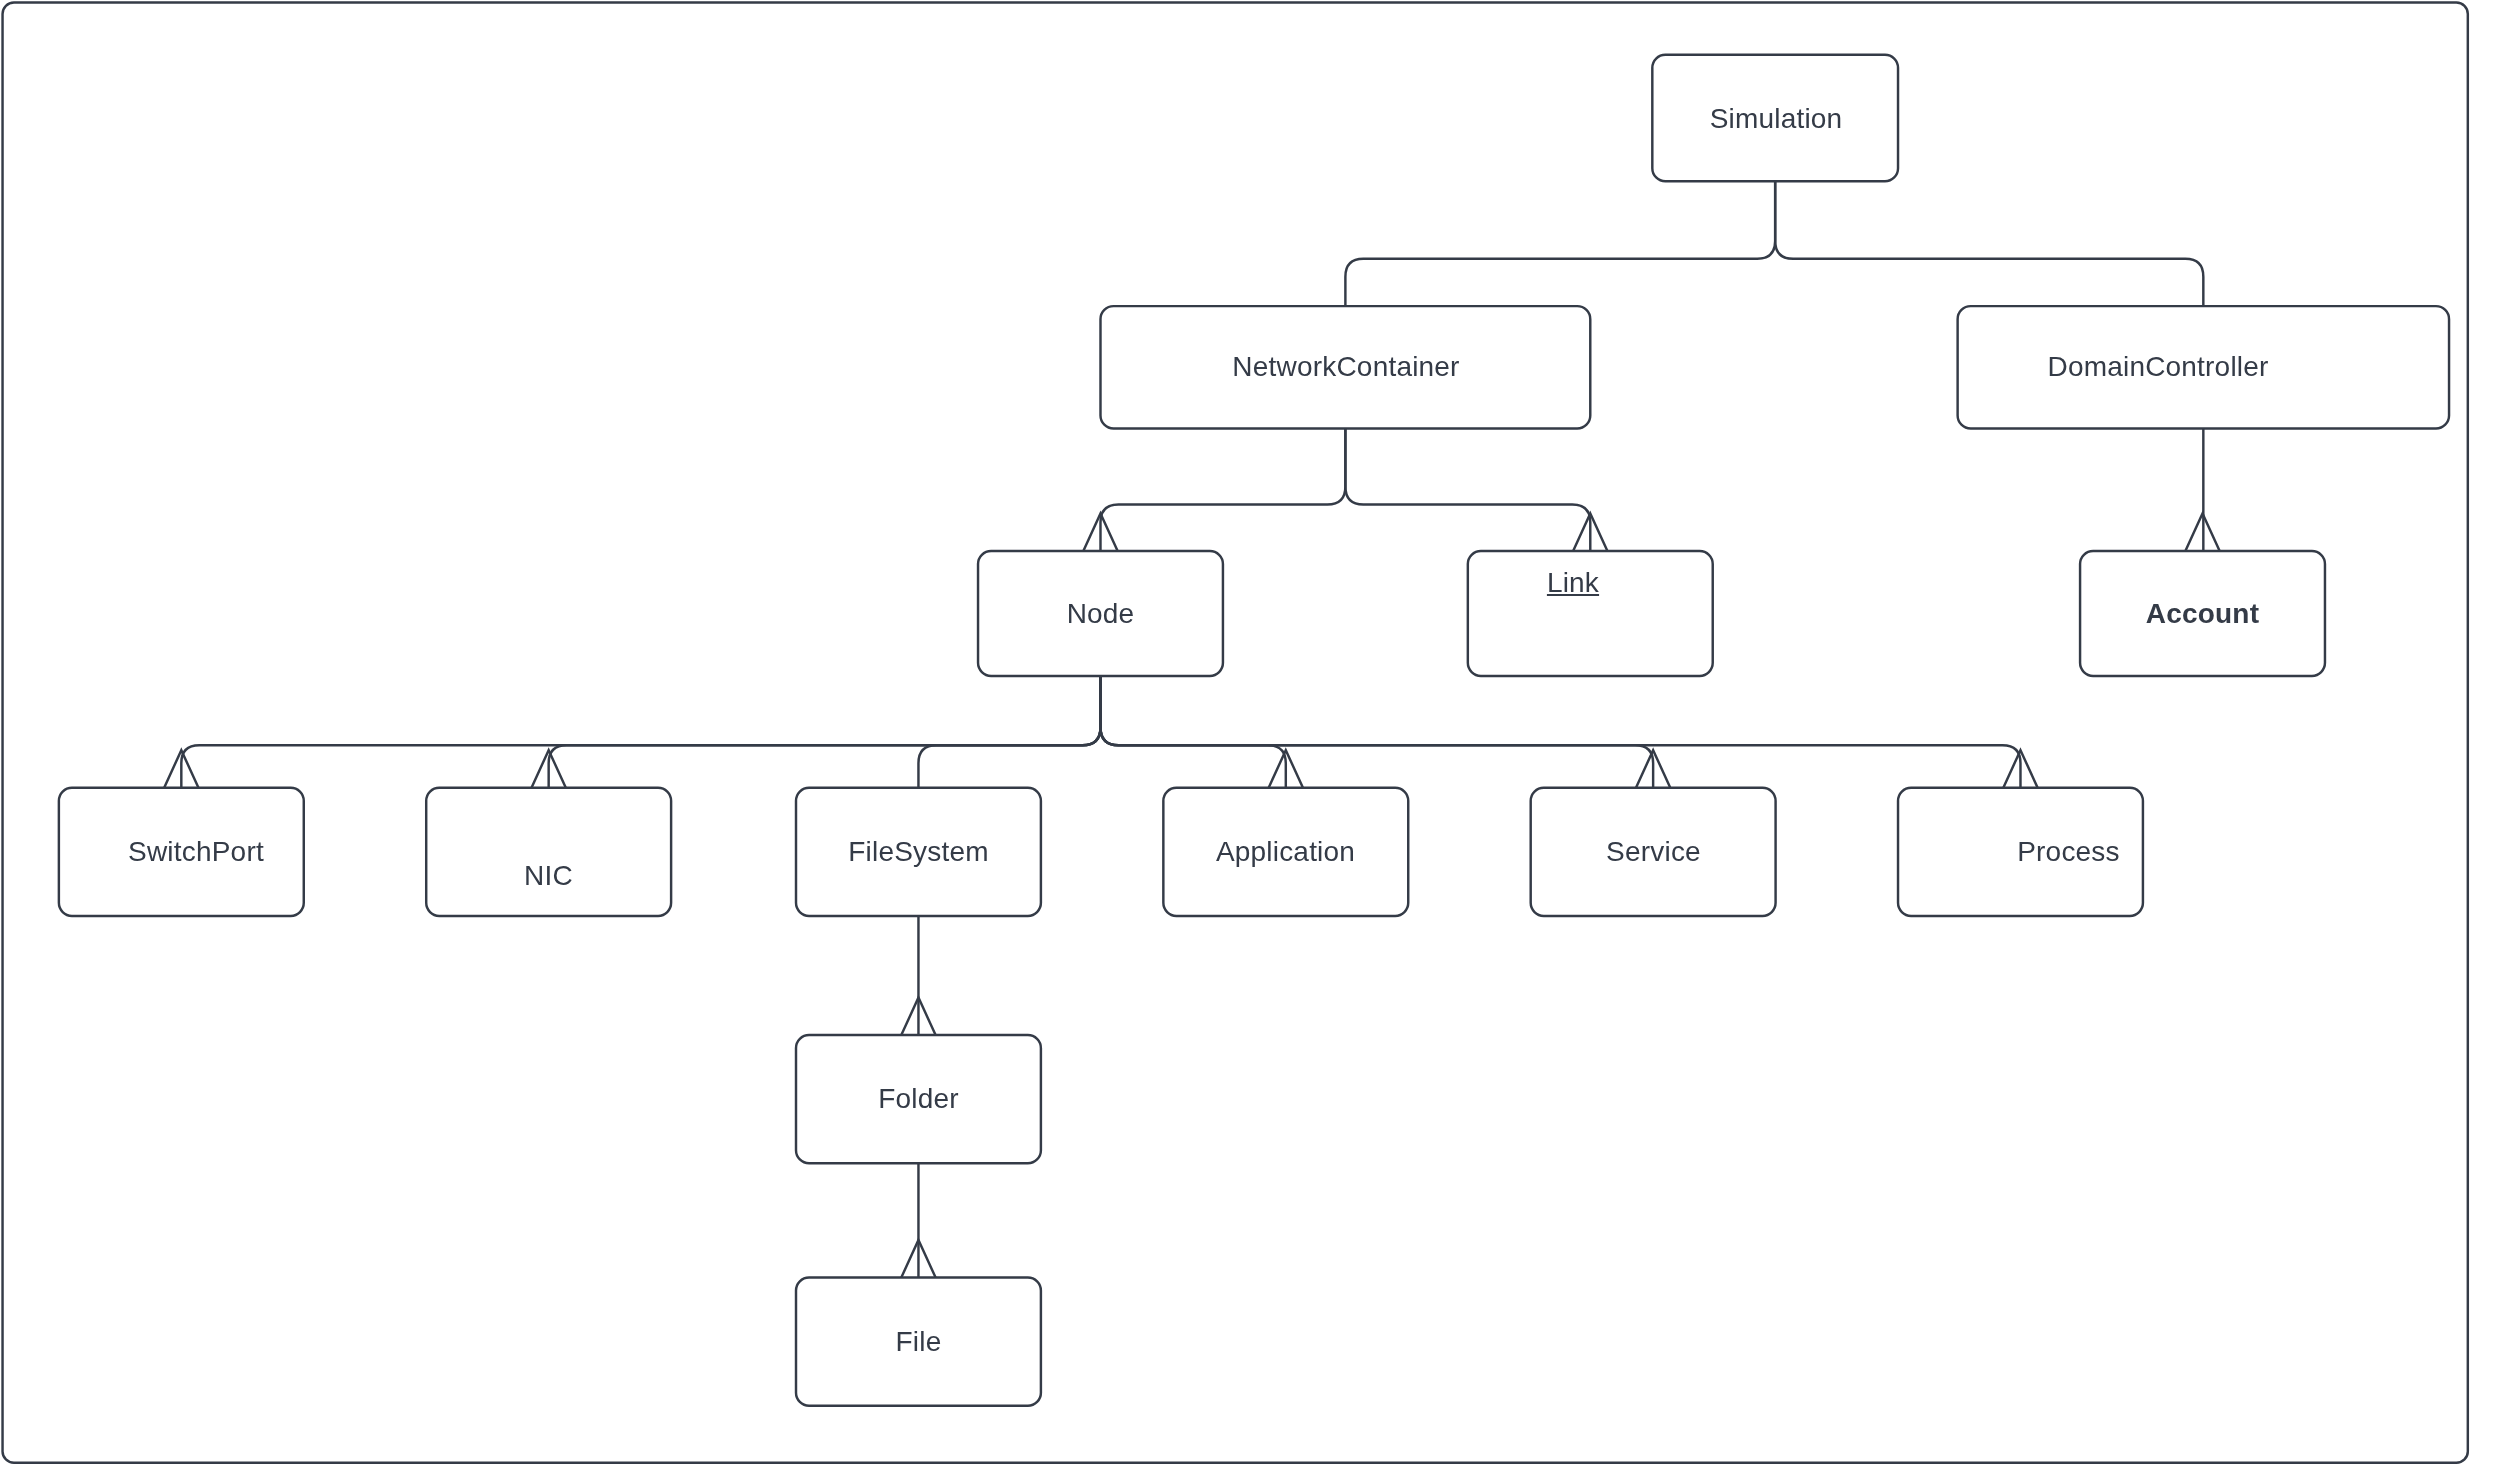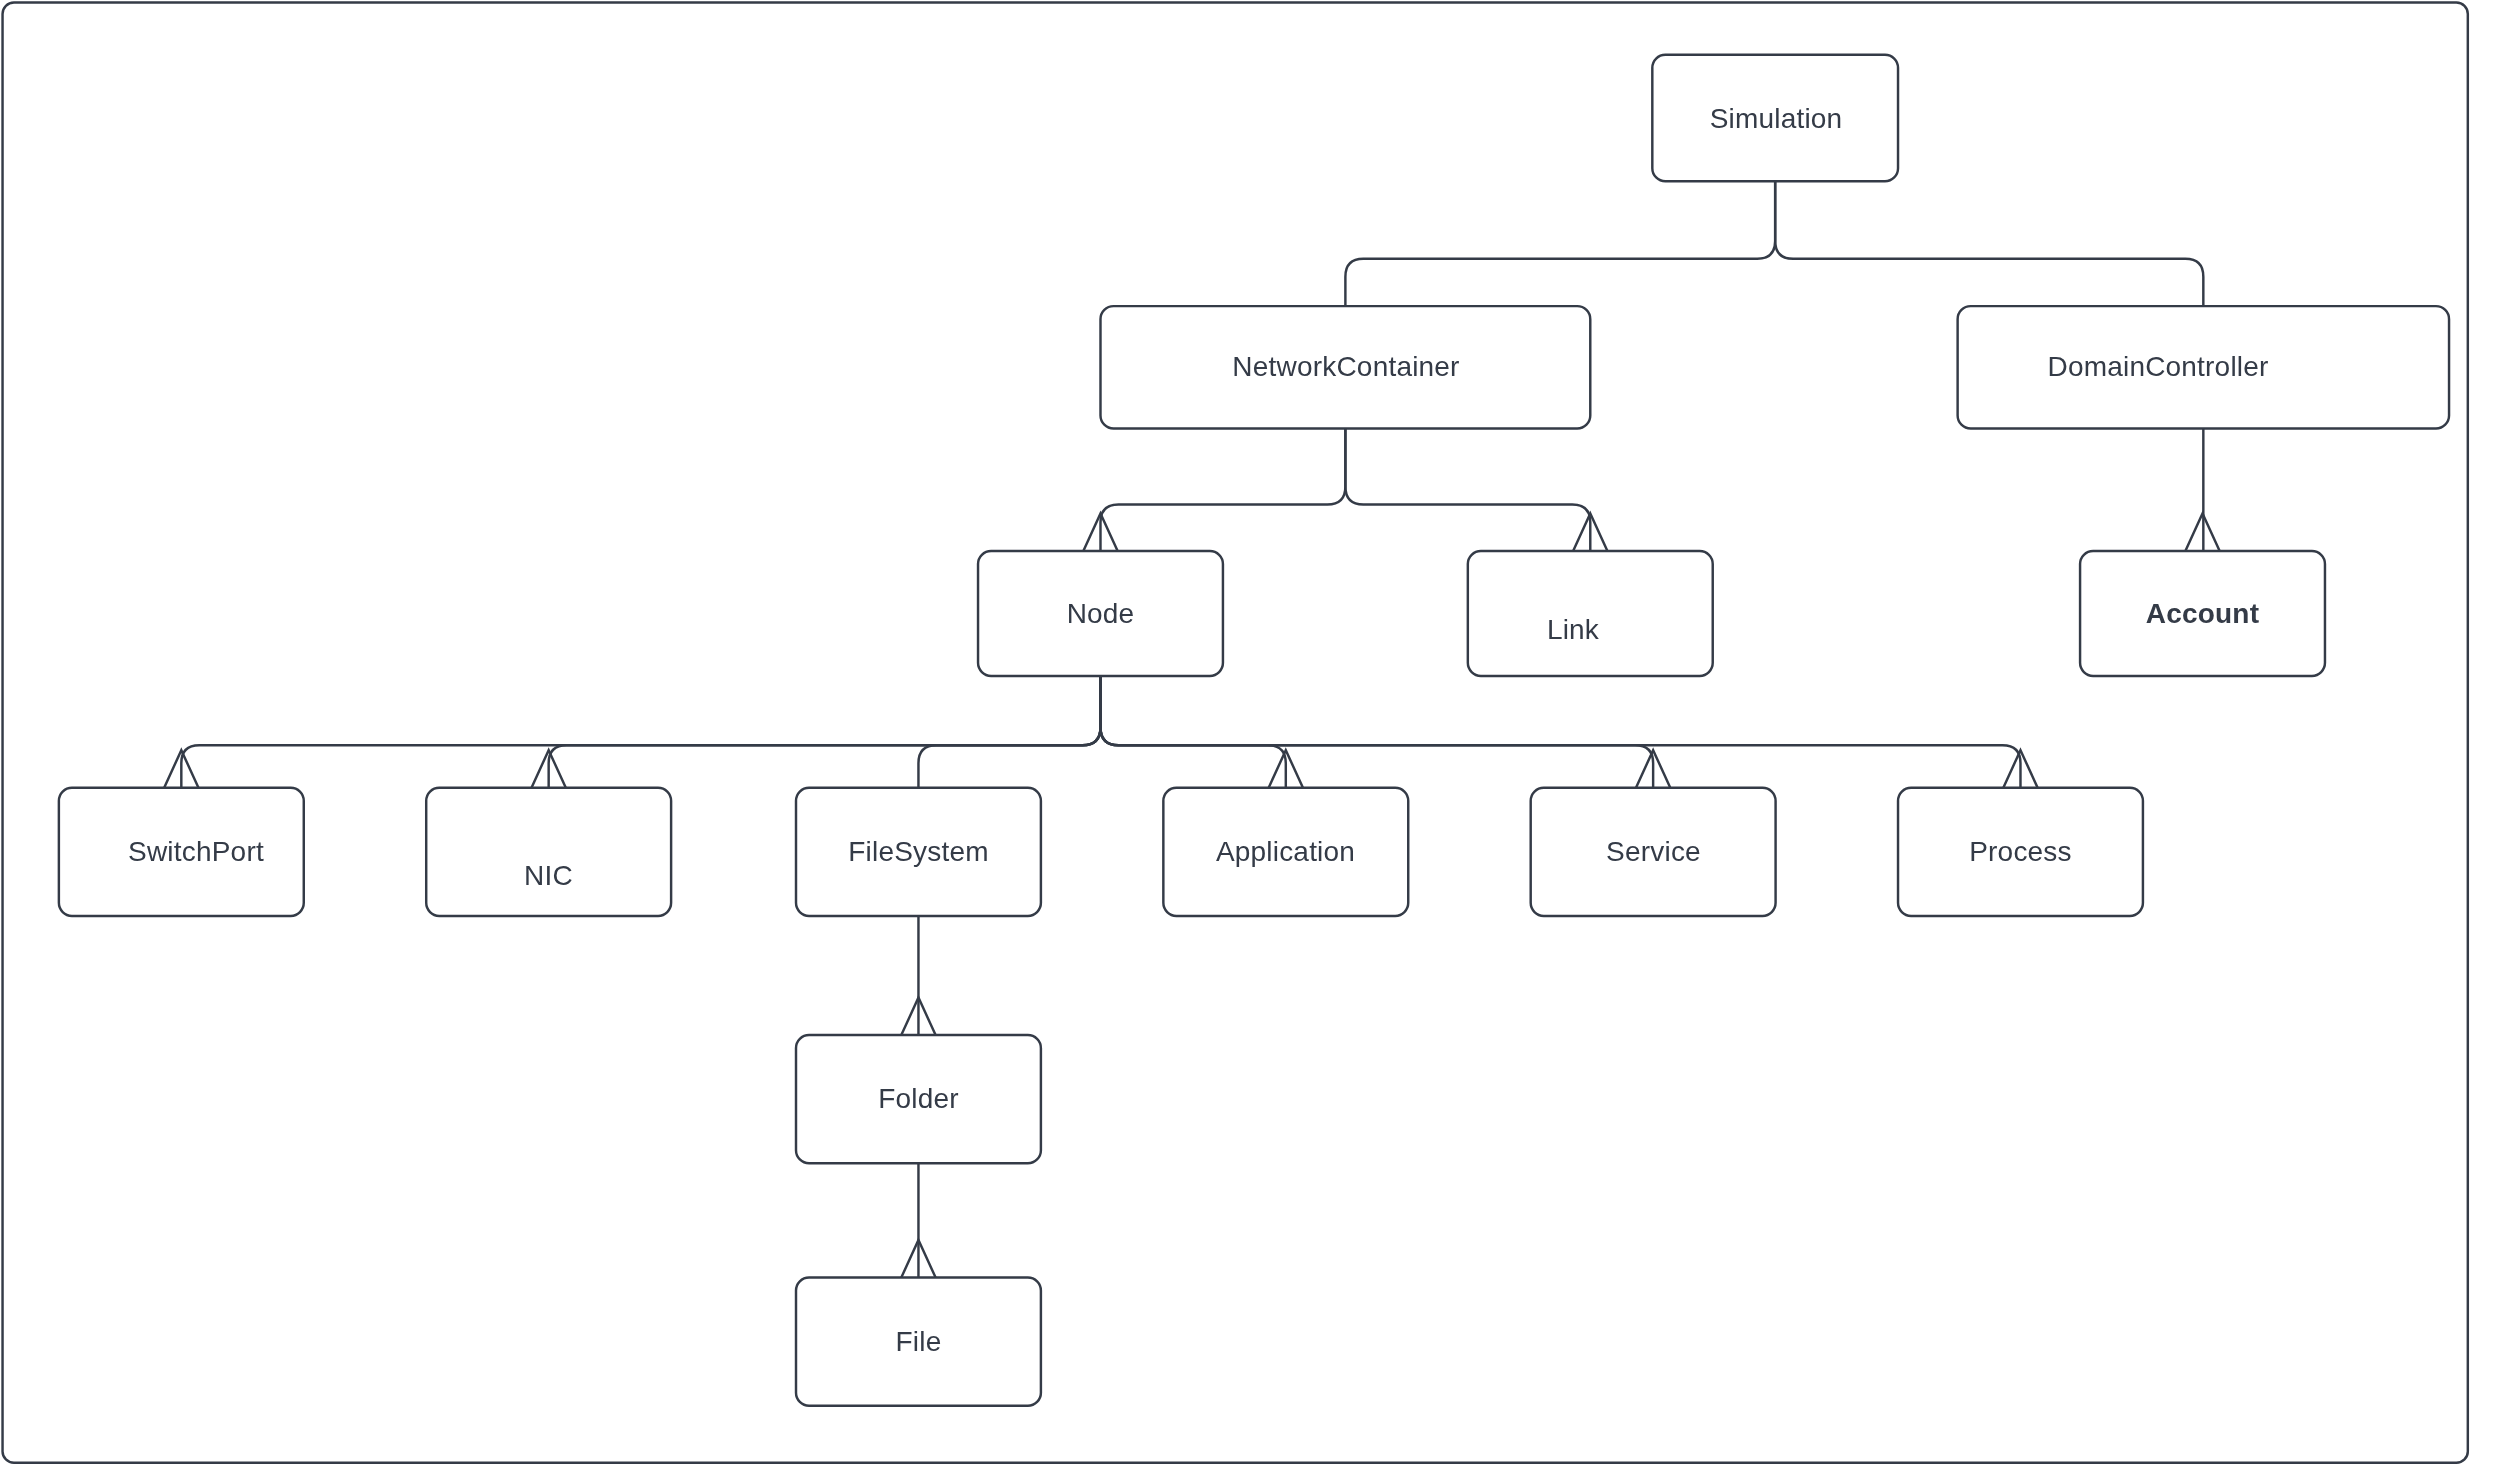--- a/index.html
+++ b/index.html
@@ -121,28 +121,28 @@
         <rect x="975" y="1268" width="300" height="157" rx="16" ry="16" class="node-box"></rect>
         <rect x="975" y="1565" width="300" height="157" rx="16" ry="16" class="node-box"></rect>
       </g>
   </svg>
 
   <div id="label-layer">
       <div class="node-label" style="left: 1653px; top: 55px; width: 246px; height: 127px;">Simulation</div>
       <div class="node-label" style="left: 1101px; top: 306px; width: 490px; height: 122px;">NetworkContainer</div>
       <div class="node-label" style="left: 1958px; top: 306px; width: 400px; height: 122px;">DomainController</div>
       <div class="node-label" style="left: 978px; top: 551px; width: 245px; height: 125px;">Node</div>
-      <div class="node-label" style="left: 1468px; top: 567px; width: 210px; height: 125px;">Link</div>
+      <div class="node-label" style="left: 1468px; top: 520px; width: 210px; height: 125px; text-decoration: underline;">Link</div>
       <div class="node-label" style="left: 2080px; top: 551px; width: 245px; height: 125px; font-weight: bold;">Account</div>
       <div class="node-label" style="left: 59px; top: 788px; width: 274px; height: 128px;">SwitchPort</div>
       <div class="node-label" style="left: 426px; top: 830px; width: 245px; height: 91px;">NIC</div>
       <div class="node-label" style="left: 796px; top: 788px; width: 245px; height: 128px;">FileSystem</div>
       <div class="node-label" style="left: 1163px; top: 788px; width: 245px; height: 128px;">Application</div>
       <div class="node-label" style="left: 1531px; top: 788px; width: 245px; height: 128px;">Service</div>
-      <div class="node-label" style="left: 1898px; top: 788px; width: 245px; height: 128px;">Process</div>
+      <div class="node-label" style="left: 1946px; top: 788px; width: 245px; height: 128px;">Process</div>
       <div class="node-label" style="left: 796px; top: 1035px; width: 245px; height: 128px;">Folder</div>
       <div class="node-label" style="left: 796px; top: 1278px; width: 245px; height: 128px;">File</div>
     </div>
   <div id="hit-layer">
       <div class="node-hit" style="left: 1653px; top: 55px; width: 246px; height: 127px;"></div>
       <div class="node-hit" style="left: 1101px; top: 306px; width: 490px; height: 122px;"></div>
       <div class="node-hit" style="left: 1958px; top: 306px; width: 492px; height: 122px;"></div>
       <div class="node-hit" style="left: 978px; top: 551px; width: 245px; height: 125px;"></div>
       <div class="node-hit" style="left: 1468px; top: 551px; width: 245px; height: 125px;"></div>
       <div class="node-hit" style="left: 2080px; top: 551px; width: 245px; height: 125px;"></div>

